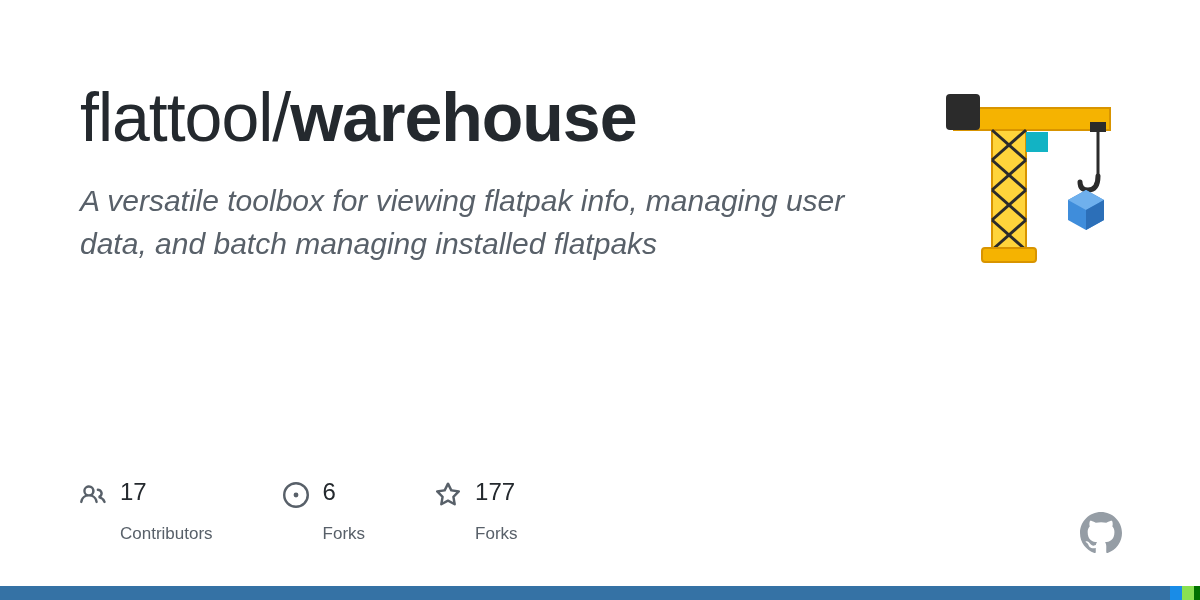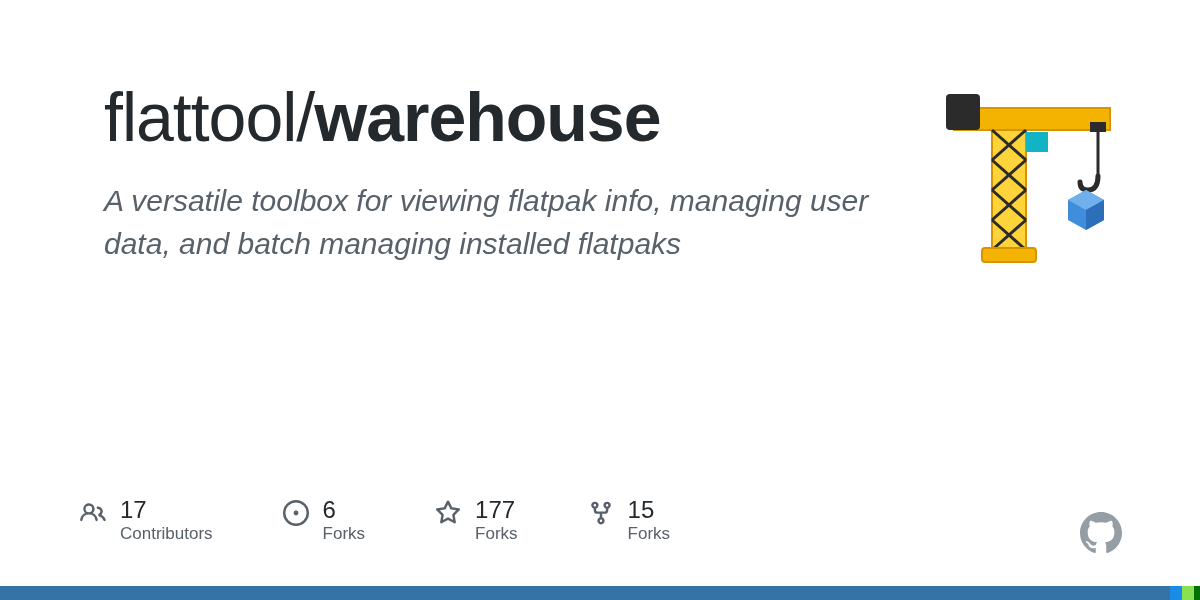--- a/index.html
+++ b/index.html
@@ -9,21 +9,21 @@
     }
     body {
       font-family: -apple-system, BlinkMacSystemFont, "Segoe UI", Helvetica, Arial, sans-serif;
       background: #ffffff;
       width: 1200px;
       height: 600px;
       position: relative;
       overflow: hidden;
     }
     .container {
-      padding: 80px 80px 0 104px;
+      padding: 80px 80px 0 80px;
       height: 100%;
       position: relative;
     }
     .header-row {
       display: flex;
       justify-content: space-between;
       align-items: flex-start;
     }
     .text-block {
       flex: 1;
@@ -73,21 +73,21 @@
     }
     .stat-icon {
       width: 26px;
       height: 26px;
       margin-top: 4px;
       fill: #586069;
     }
     .stat-text {
       display: flex;
       flex-direction: column;
-      gap: 0;
+      gap: 18px;
     }
     .stat-count {
       font-size: 24px;
       color: #24292e;
       font-weight: 400;
     }
     .stat-label {
       font-size: 17px;
       color: #586069;
       font-weight: 400;
@@ -184,29 +184,20 @@
     </div>
     <div class="stat-item">
       <svg class="stat-icon" viewBox="0 0 16 16">
           <path d="M8 .25a.75.75 0 0 1 .673.418l1.882 3.815 4.21.612a.75.75 0 0 1 .416 1.279l-3.046 2.97.719 4.192a.751.751 0 0 1-1.088.791L8 12.347l-3.766 1.98a.75.75 0 0 1-1.088-.79l.72-4.194L.818 6.374a.75.75 0 0 1 .416-1.28l4.21-.611L7.327.668A.75.75 0 0 1 8 .25Zm0 2.445L6.615 5.5a.75.75 0 0 1-.564.41l-3.097.45 2.24 2.184a.75.75 0 0 1 .216.664l-.528 3.084 2.769-1.456a.75.75 0 0 1 .698 0l2.77 1.456-.53-3.084a.75.75 0 0 1 .216-.664l2.24-2.183-3.096-.45a.75.75 0 0 1-.564-.41L8 2.694Z"></path>
         </svg>
       <div class="stat-text">
         <span class="stat-count">177</span>
         <span class="stat-label">Forks</span>
       </div>
     </div>
-    <div class="stat-item">
-      <svg class="stat-icon" viewBox="0 0 16 16">
-          <path d="M5 5.372v.878c0 .414.336.75.75.75h4.5a.75.75 0 0 0 .75-.75v-.878a2.25 2.25 0 1 1 1.5 0v.878a2.25 2.25 0 0 1-2.25 2.25h-1.5v2.128a2.251 2.251 0 1 1-1.5 0V8.5h-1.5A2.25 2.25 0 0 1 3.5 6.25v-.878a2.25 2.25 0 1 1 1.5 0ZM5 3.25a.75.75 0 1 0-1.5 0 .75.75 0 0 0 1.5 0Zm6.75.75a.75.75 0 1 0 0-1.5.75.75 0 0 0 0 1.5Zm-3 8.75a.75.75 0 1 0-1.5 0 .75.75 0 0 0 1.5 0Z"></path>
-        </svg>
-      <div class="stat-text">
-        <span class="stat-count">15</span>
-        <span class="stat-label">Forks</span>
-      </div>
-    </div>
   </div>
 
   <svg class="github-mark" viewBox="0 0 16 16">
     <path d="M8 0C3.58 0 0 3.58 0 8c0 3.54 2.29 6.53 5.47 7.59.4.07.55-.17.55-.38 0-.19-.01-.82-.01-1.49-2.01.37-2.53-.49-2.69-.94-.09-.23-.48-.94-.82-1.13-.28-.15-.68-.52-.01-.53.63-.01 1.08.58 1.23.82.72 1.21 1.87.87 2.33.66.07-.52.28-.87.51-1.07-1.78-.2-3.64-.89-3.64-3.95 0-.87.31-1.59.82-2.15-.08-.2-.36-1.02.08-2.12 0 0 .67-.21 2.2.82.64-.18 1.32-.27 2-.27.68 0 1.36.09 2 .27 1.53-1.04 2.2-.82 2.2-.82.44 1.1.16 1.92.08 2.12.51.56.82 1.27.82 2.15 0 3.07-1.87 3.75-3.65 3.95.29.25.54.73.54 1.48 0 1.07-.01 1.93-.01 2.2 0 .21.15.46.55.38A8.013 8.013 0 0 0 16 8c0-4.42-3.58-8-8-8z"></path>
   </svg>
 </div>
 
 <div class="lang-bar">
     <div class="lang-segment" style="background: rgb(53, 114, 165); width: 97.5%;"></div>
     <div class="lang-segment" style="background: rgb(25, 140, 231); width: 1%;"></div>

